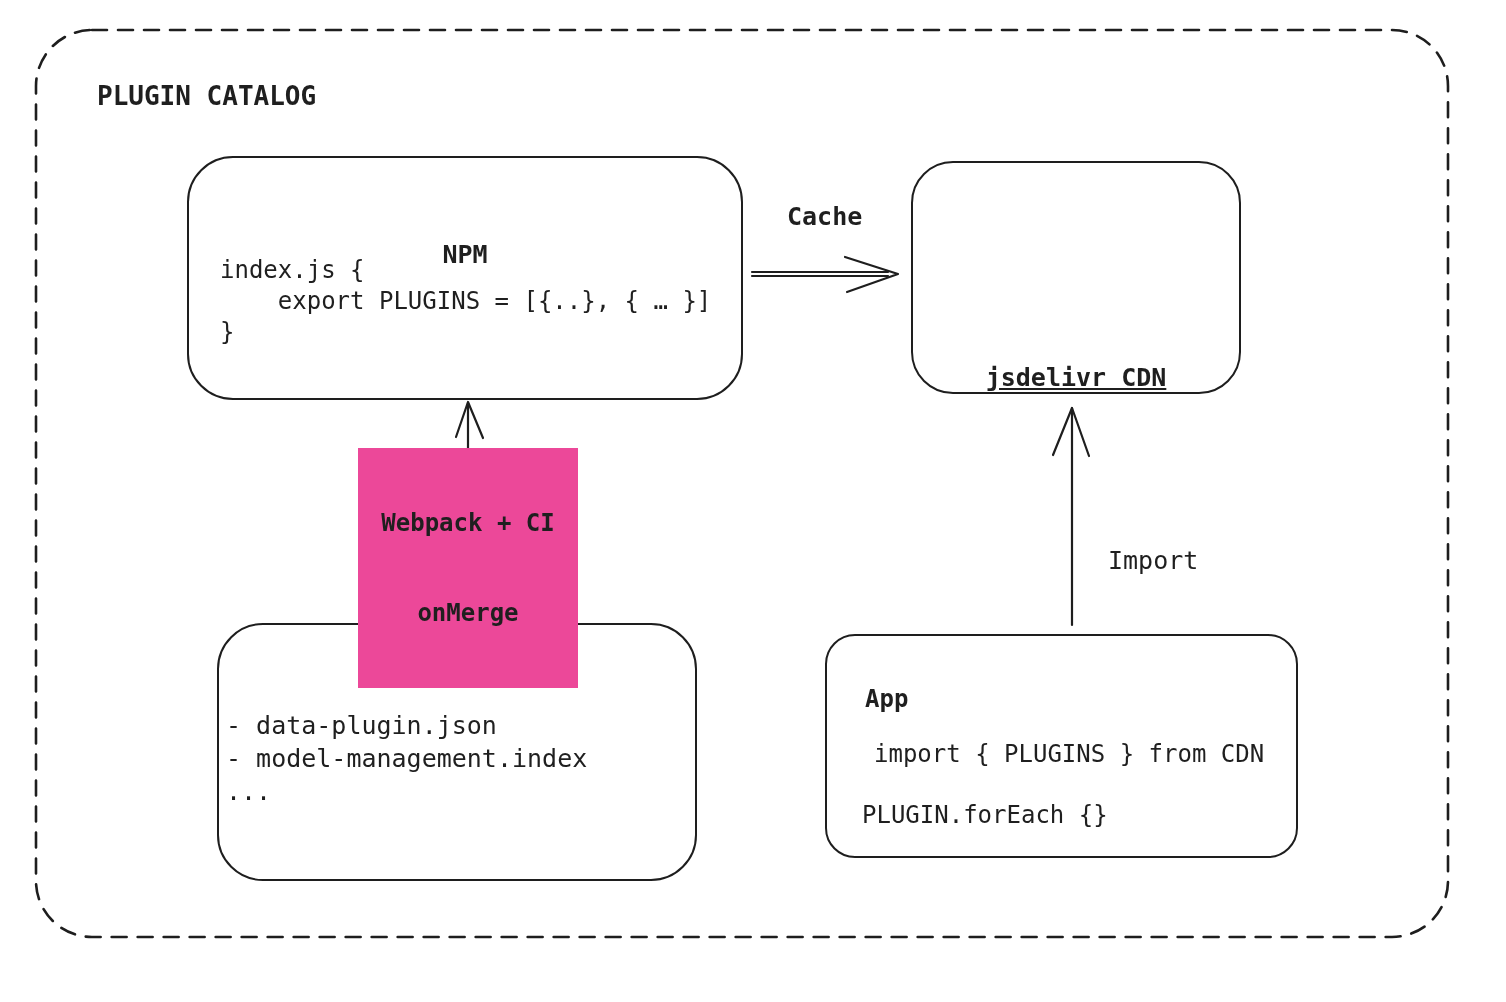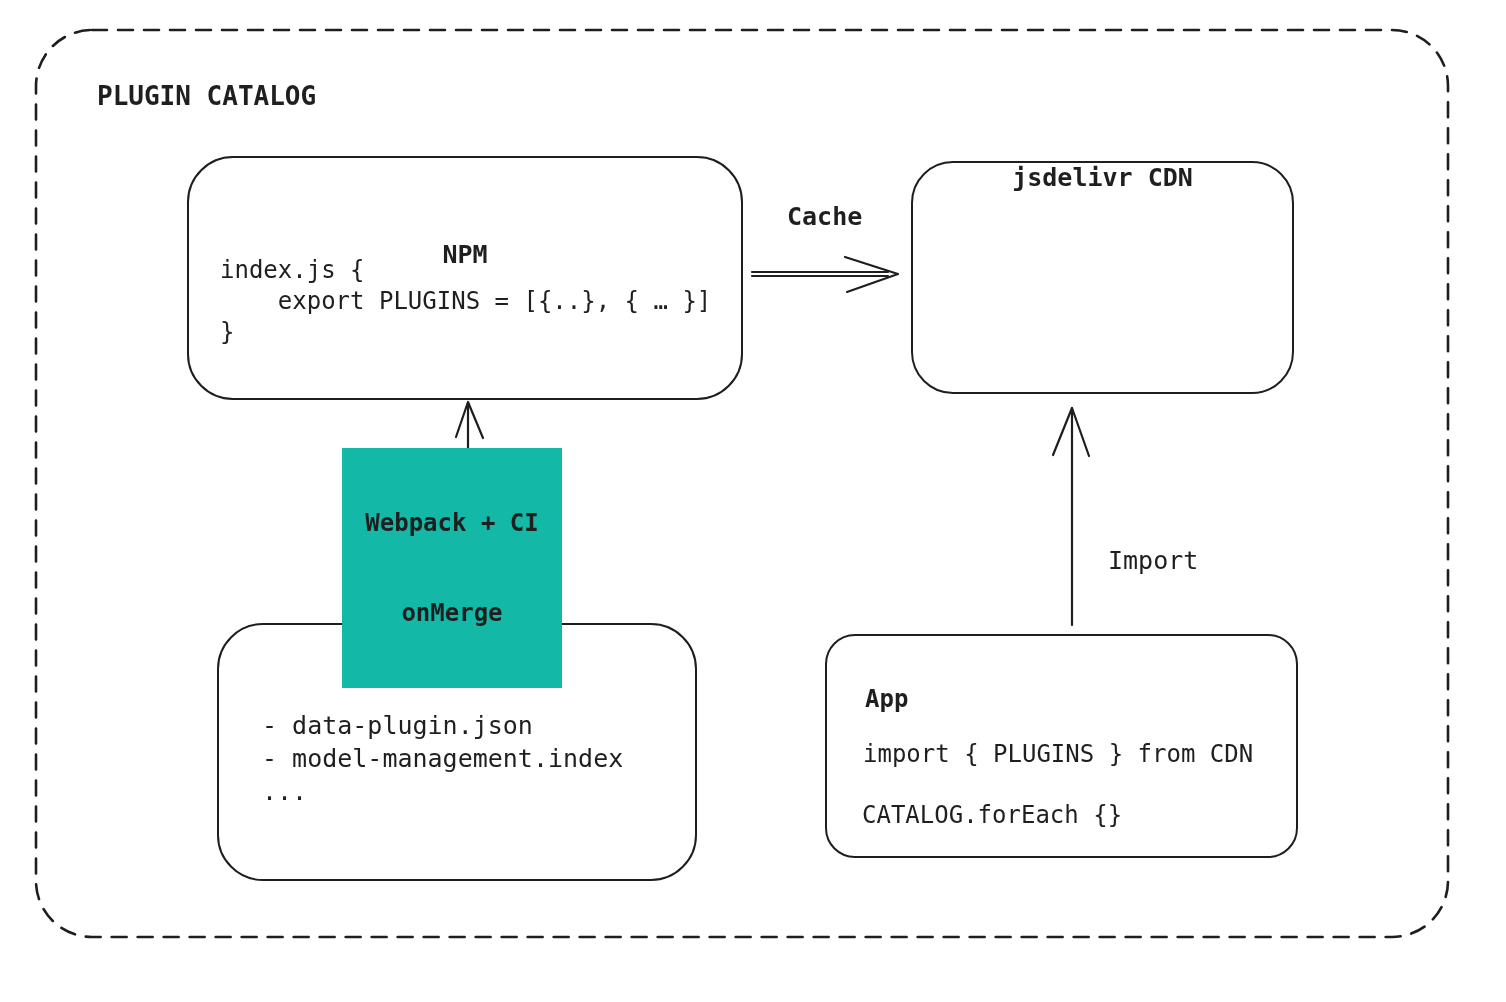--- a/index.html
+++ b/index.html
@@ -53,56 +53,55 @@
   }
   .npm-code {
     position: absolute;
     top: 97px; left: 31px;
     font-size: 24px;
     line-height: 31px;
   }
   .code-line { white-space: pre; }
   
   .cdn-box {
-    left: 911px; top: 161px; width: 383px; height: 233px; border-radius: 42px;
-    display: flex; align-items: flex-start; justify-content: center;
+    left: 911px; top: 161px; width: 330px; height: 233px; border-radius: 42px;
+    display: flex; align-items: flex-end; justify-content: center; text-decoration: underline;
   }
   .cdn-label { font-size: 25px; font-weight: bold; white-space: pre; }
   
   .cache-label { left: 787px; top: 202px; font-size: 25px; font-weight: bold; }
   
   .build-label {
-    left: 342px; top: 448px; width: 220px;
+    left: 358px; top: 448px; width: 220px;
     text-align: center;
     font-size: 24px;
     font-weight: bold;
     line-height: 30px;
-    background: #14b8a6;
+    background: #ec4899;
   }
   
   .repo-title {
     left: 285px; top: 569px; width: 300px;
     text-align: center;
     font-size: 25px;
     font-weight: bold;
   }
   .repo-box { left: 217px; top: 623px; width: 480px; height: 258px; border-radius: 46px; }
   .repo-items {
     position: absolute;
     top: 84px; left: 7px;
     font-size: 25px;
     line-height: 33px;
-    margin-left: 36px;
   }
   
   .import-label { left: 1108px; top: 518px; font-size: 25px; font-weight: normal; margin-top: 28px; }
   
   .app-box { left: 825px; top: 634px; width: 473px; height: 224px; border-radius: 30px; }
   .app-title { position: absolute; top: 49px; left: 38px; font-size: 24px; font-weight: bold; white-space: pre; }
-  .app-line1 { position: absolute; top: 104px; left: 36px; font-size: 24px; white-space: pre; }
+  .app-line1 { position: absolute; top: 104px; left: 47px; font-size: 24px; white-space: pre; }
   .app-line2 { position: absolute; top: 165px; left: 35px; font-size: 24px; white-space: pre; }
 </style>
 </head>
 <body>
 
 <div class="canvas">
 
   <svg class="underlay" width="1506" height="1002" viewBox="0 0 1506 1002" fill="none" stroke="#1e1e1e" stroke-linecap="round" stroke-linejoin="round">
 
     <rect x="36" y="30" width="1412" height="907" rx="56" stroke-width="2.6" stroke-dasharray="15 11"></rect>
@@ -152,16 +151,16 @@
       <div class="code-line">- model-management.index</div>
       <div class="code-line">...</div>
     </div>
   </div>
 
   <div class="label import-label">Import</div>
 
   <div class="box app-box">
     <div class="app-title">App</div>
     <div class="app-line1">import { PLUGINS } from CDN</div>
-    <div class="app-line2">CATALOG.forEach {}</div>
+    <div class="app-line2">PLUGIN.forEach {}</div>
   </div>
 
 </div>
 
 </body></html>

